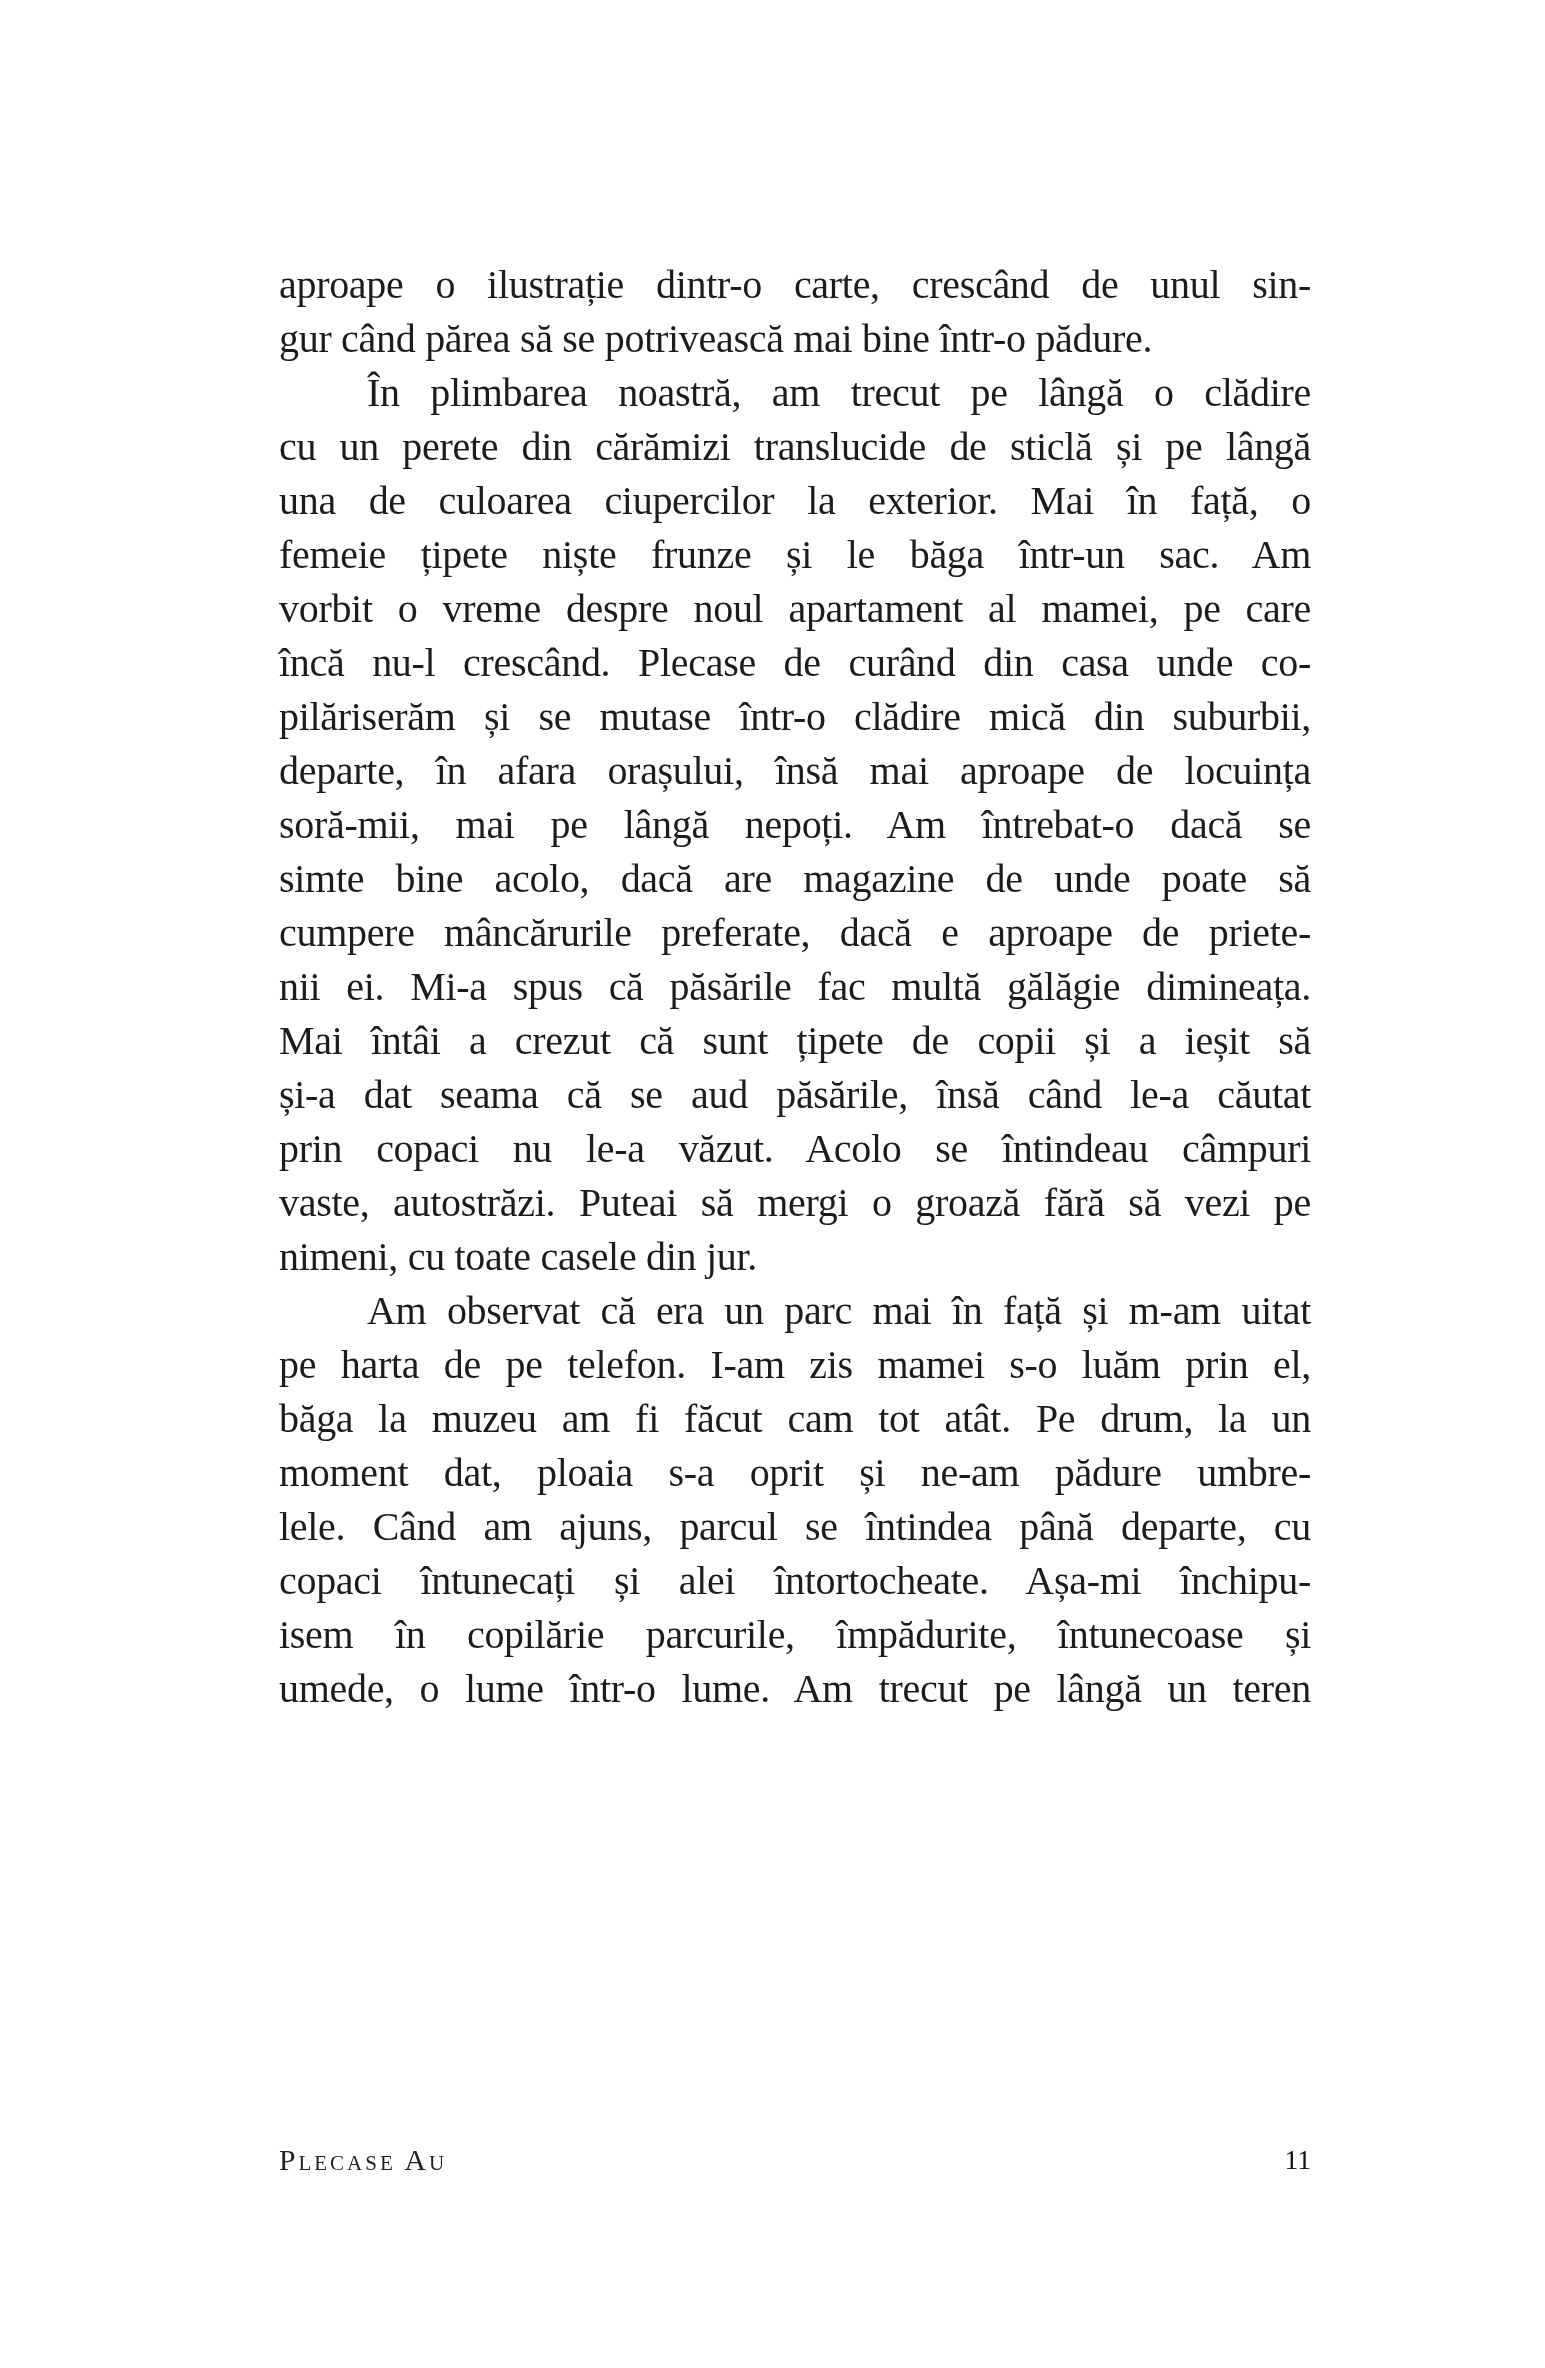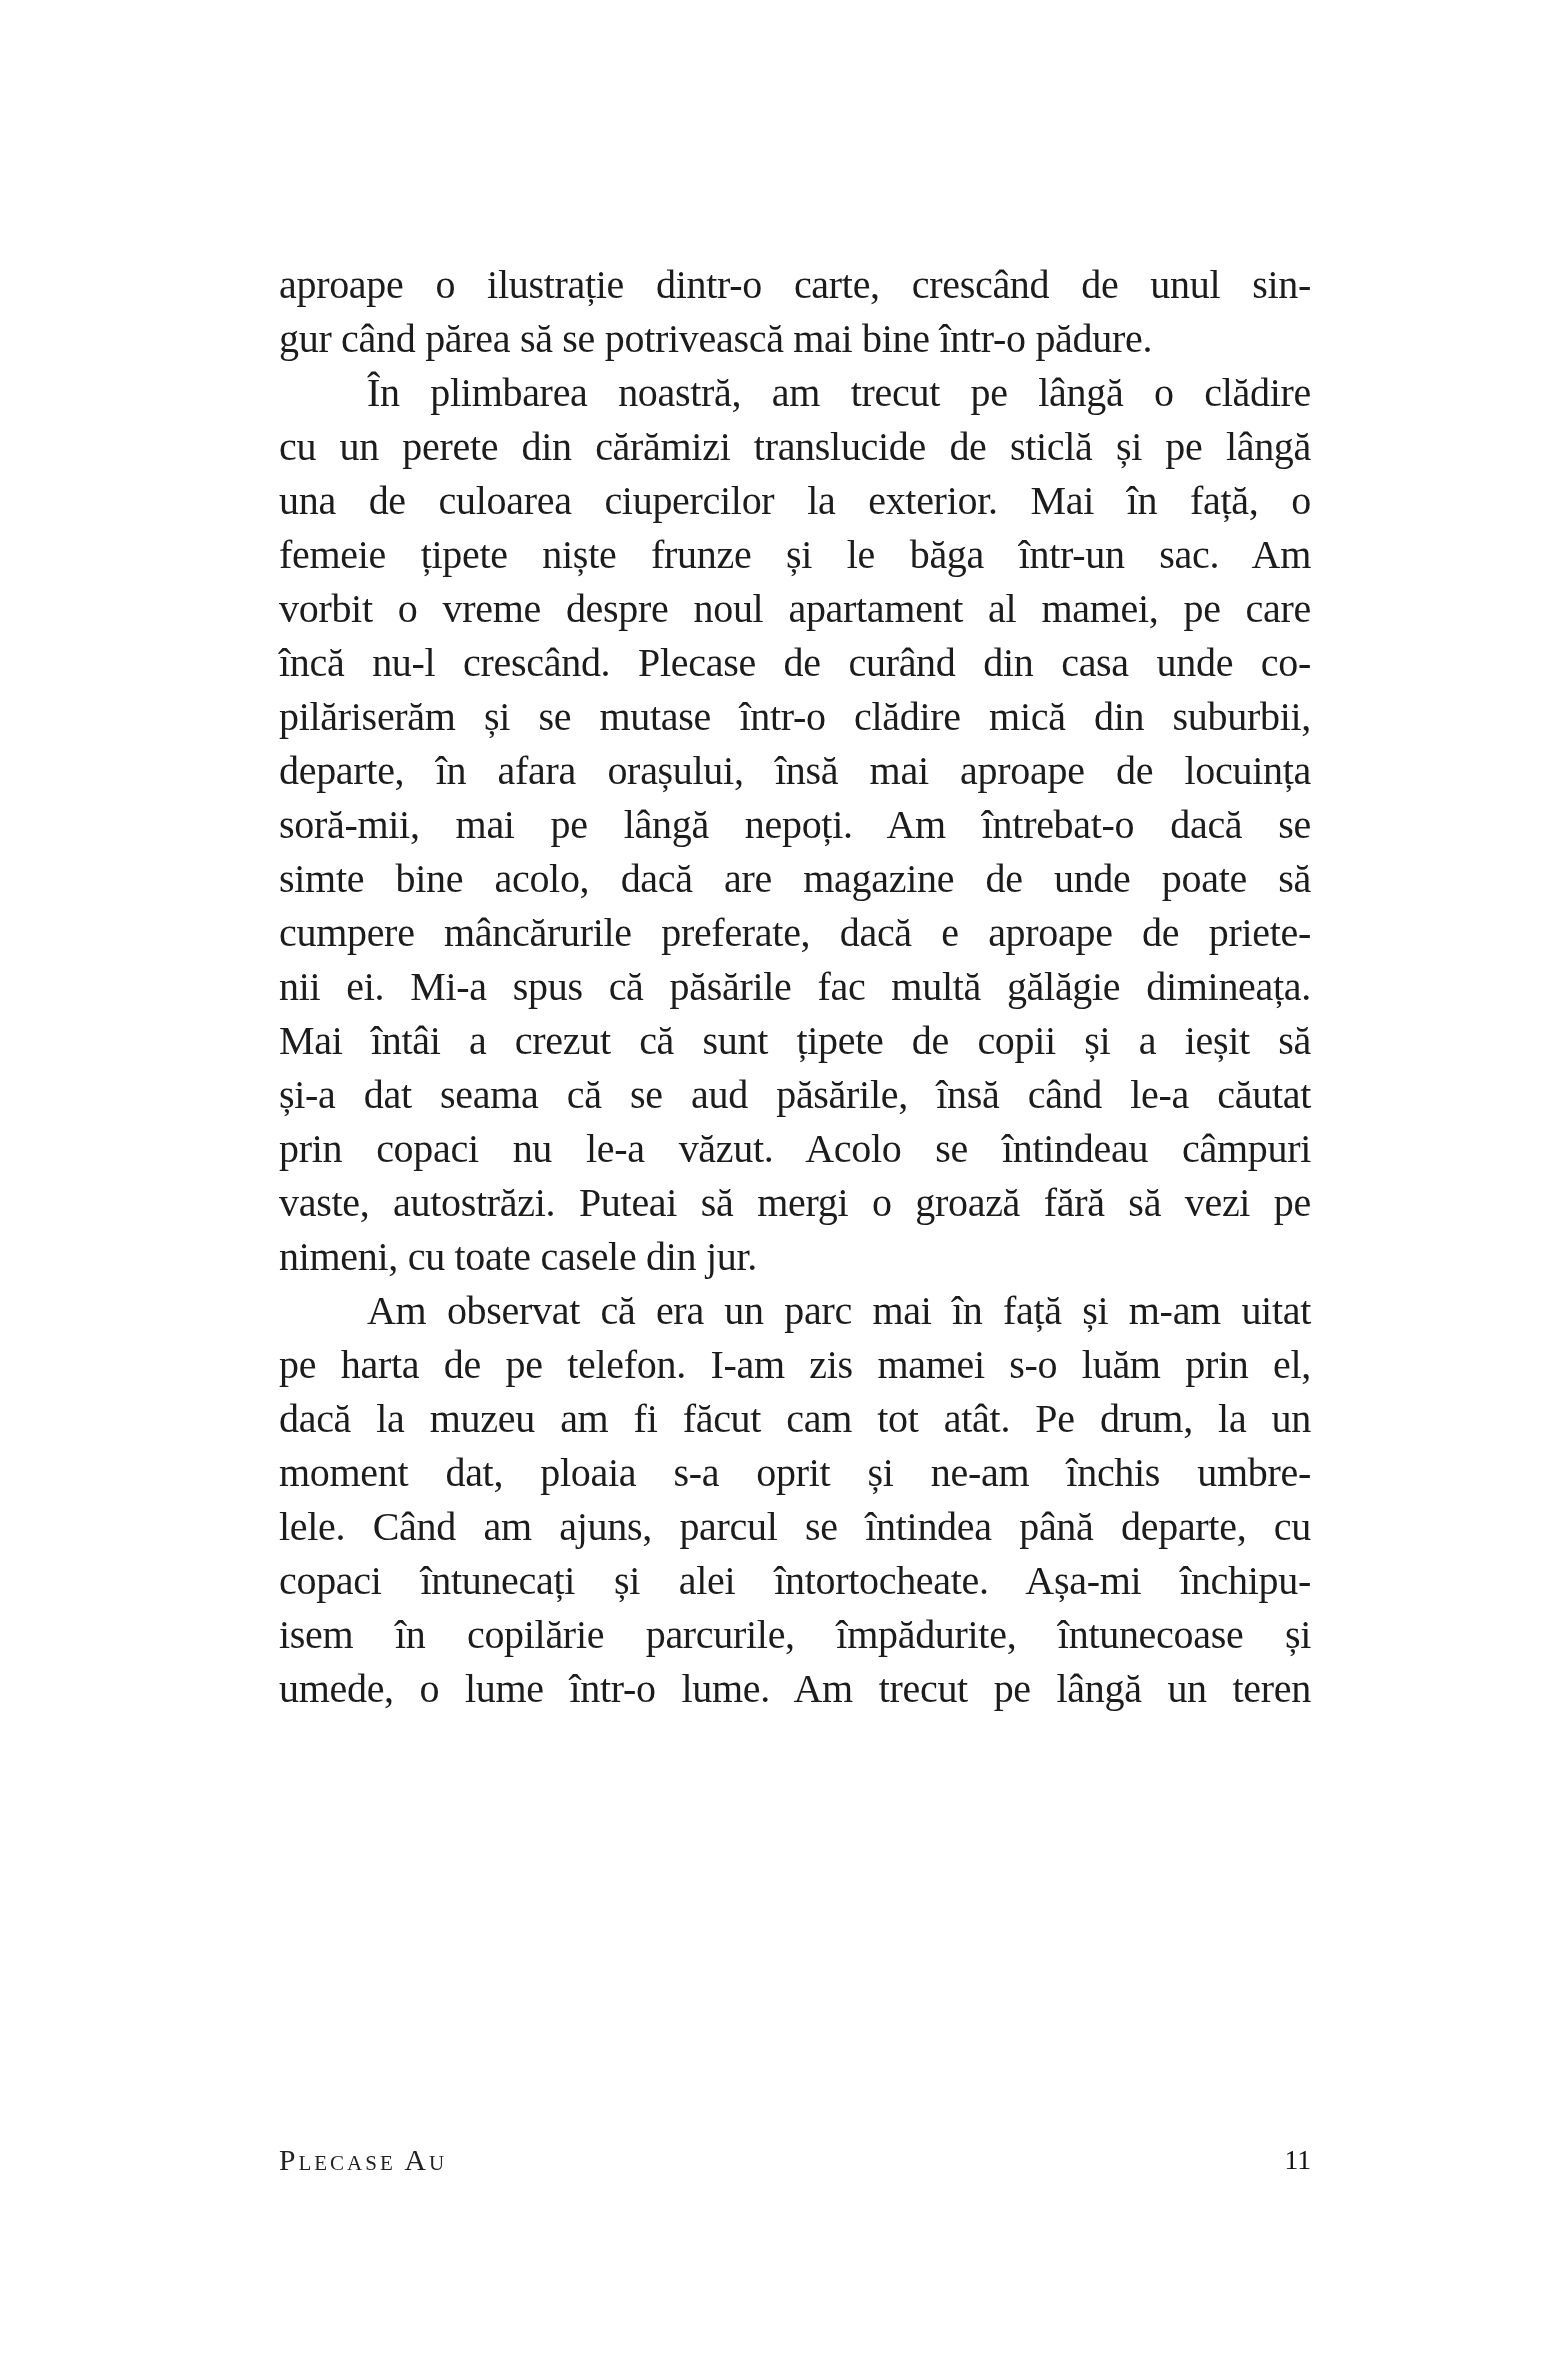--- a/index.html
+++ b/index.html
@@ -90,22 +90,22 @@
       <span class="line">simte bine acolo, dacă are magazine de unde poate să</span>
       <span class="line">cumpere mâncărurile preferate, dacă e aproape de priete-</span>
       <span class="line">nii ei. Mi-a spus că păsările fac multă gălăgie dimineața.</span>
       <span class="line">Mai întâi a crezut că sunt țipete de copii și a ieșit să</span>
       <span class="line">și-a dat seama că se aud păsările, însă când le-a căutat</span>
       <span class="line">prin copaci nu le-a văzut. Acolo se întindeau câmpuri</span>
       <span class="line">vaste, autostrăzi. Puteai să mergi o groază fără să vezi pe</span>
       <span class="line last">nimeni, cu toate casele din jur.</span>
       <span class="line indent">Am observat că era un parc mai în față și m-am uitat</span>
       <span class="line">pe harta de pe telefon. I-am zis mamei s-o luăm prin el,</span>
-      <span class="line">dacă la muzeu am fi făcut cam tot atât. Pe drum, la un</span>
-      <span class="line">moment dat, ploaia s-a oprit și ne-am închis umbre-</span>
+      <span class="line">băga la muzeu am fi făcut cam tot atât. Pe drum, la un</span>
+      <span class="line">moment dat, ploaia s-a oprit și ne-am pădure umbre-</span>
       <span class="line">lele. Când am ajuns, parcul se întindea până departe, cu</span>
       <span class="line">copaci întunecați și alei întortocheate. Așa-mi închipu-</span>
       <span class="line">isem în copilărie parcurile, împădurite, întunecoase și</span>
       <span class="line">umede, o lume într-o lume. Am trecut pe lângă un teren</span>
     </div>
 
   <div class="footer">
     <span class="running-head">Plecase Au</span>
     <span class="page-number">11</span>
   </div>

